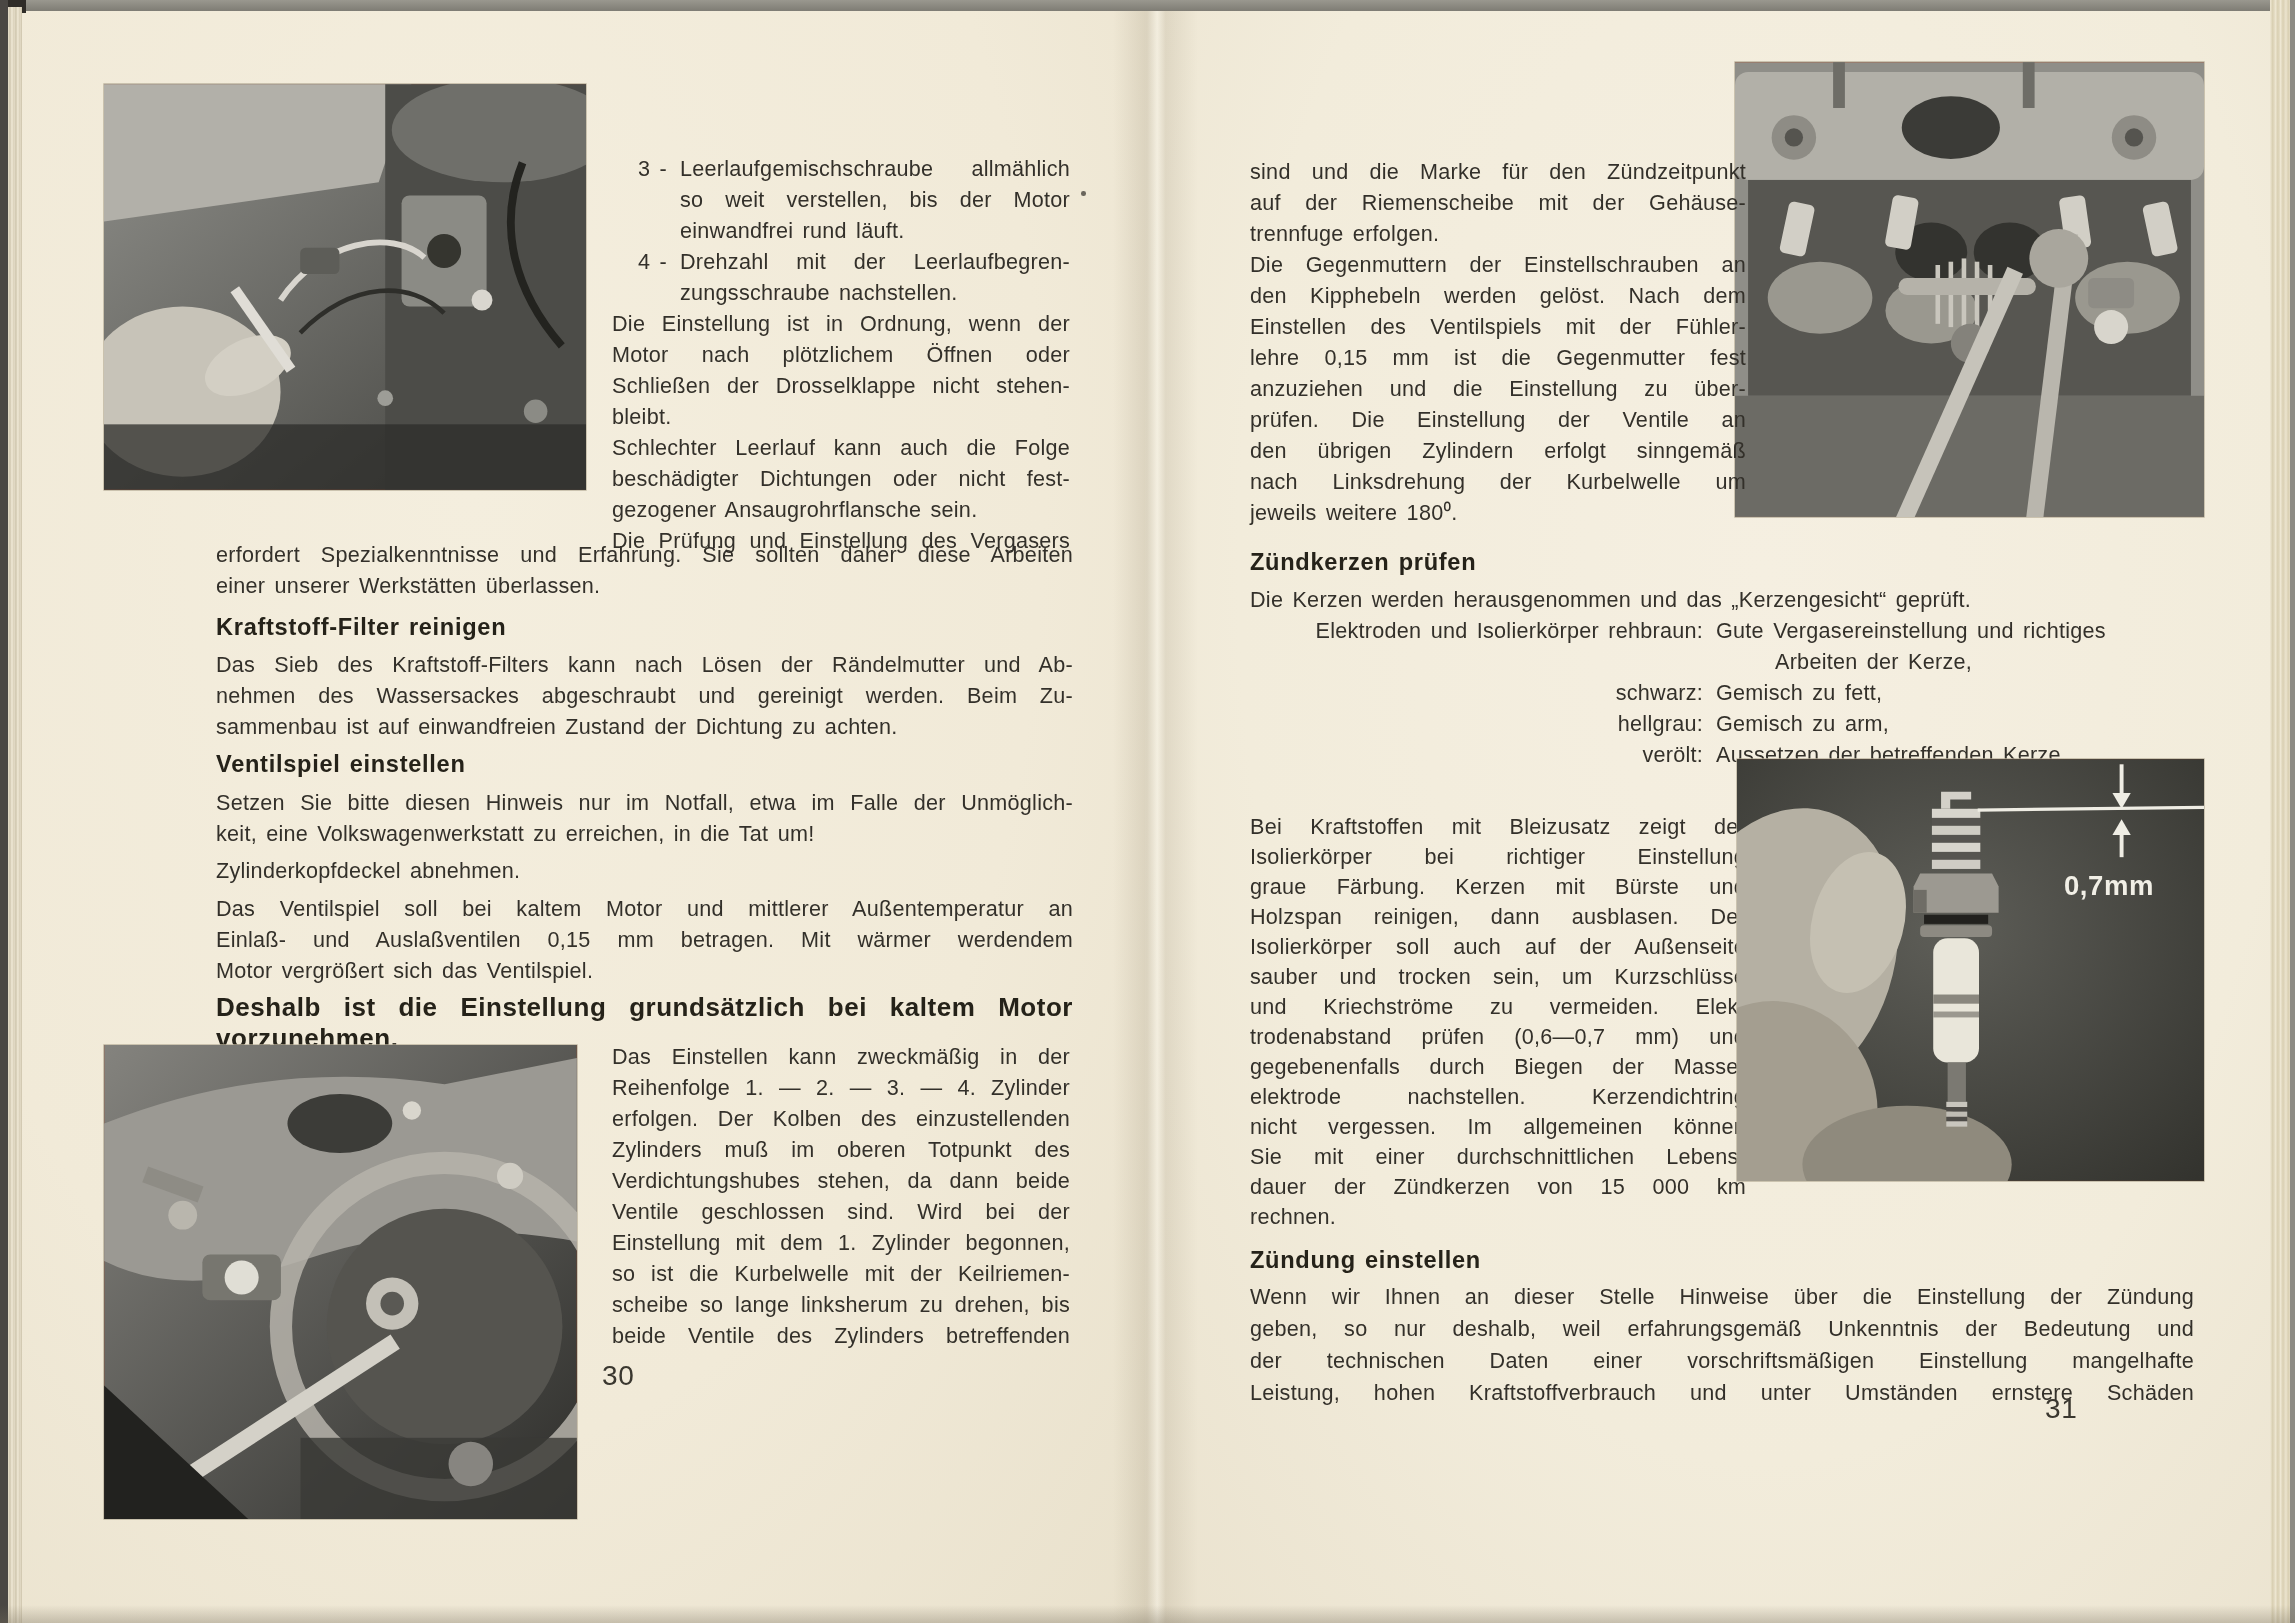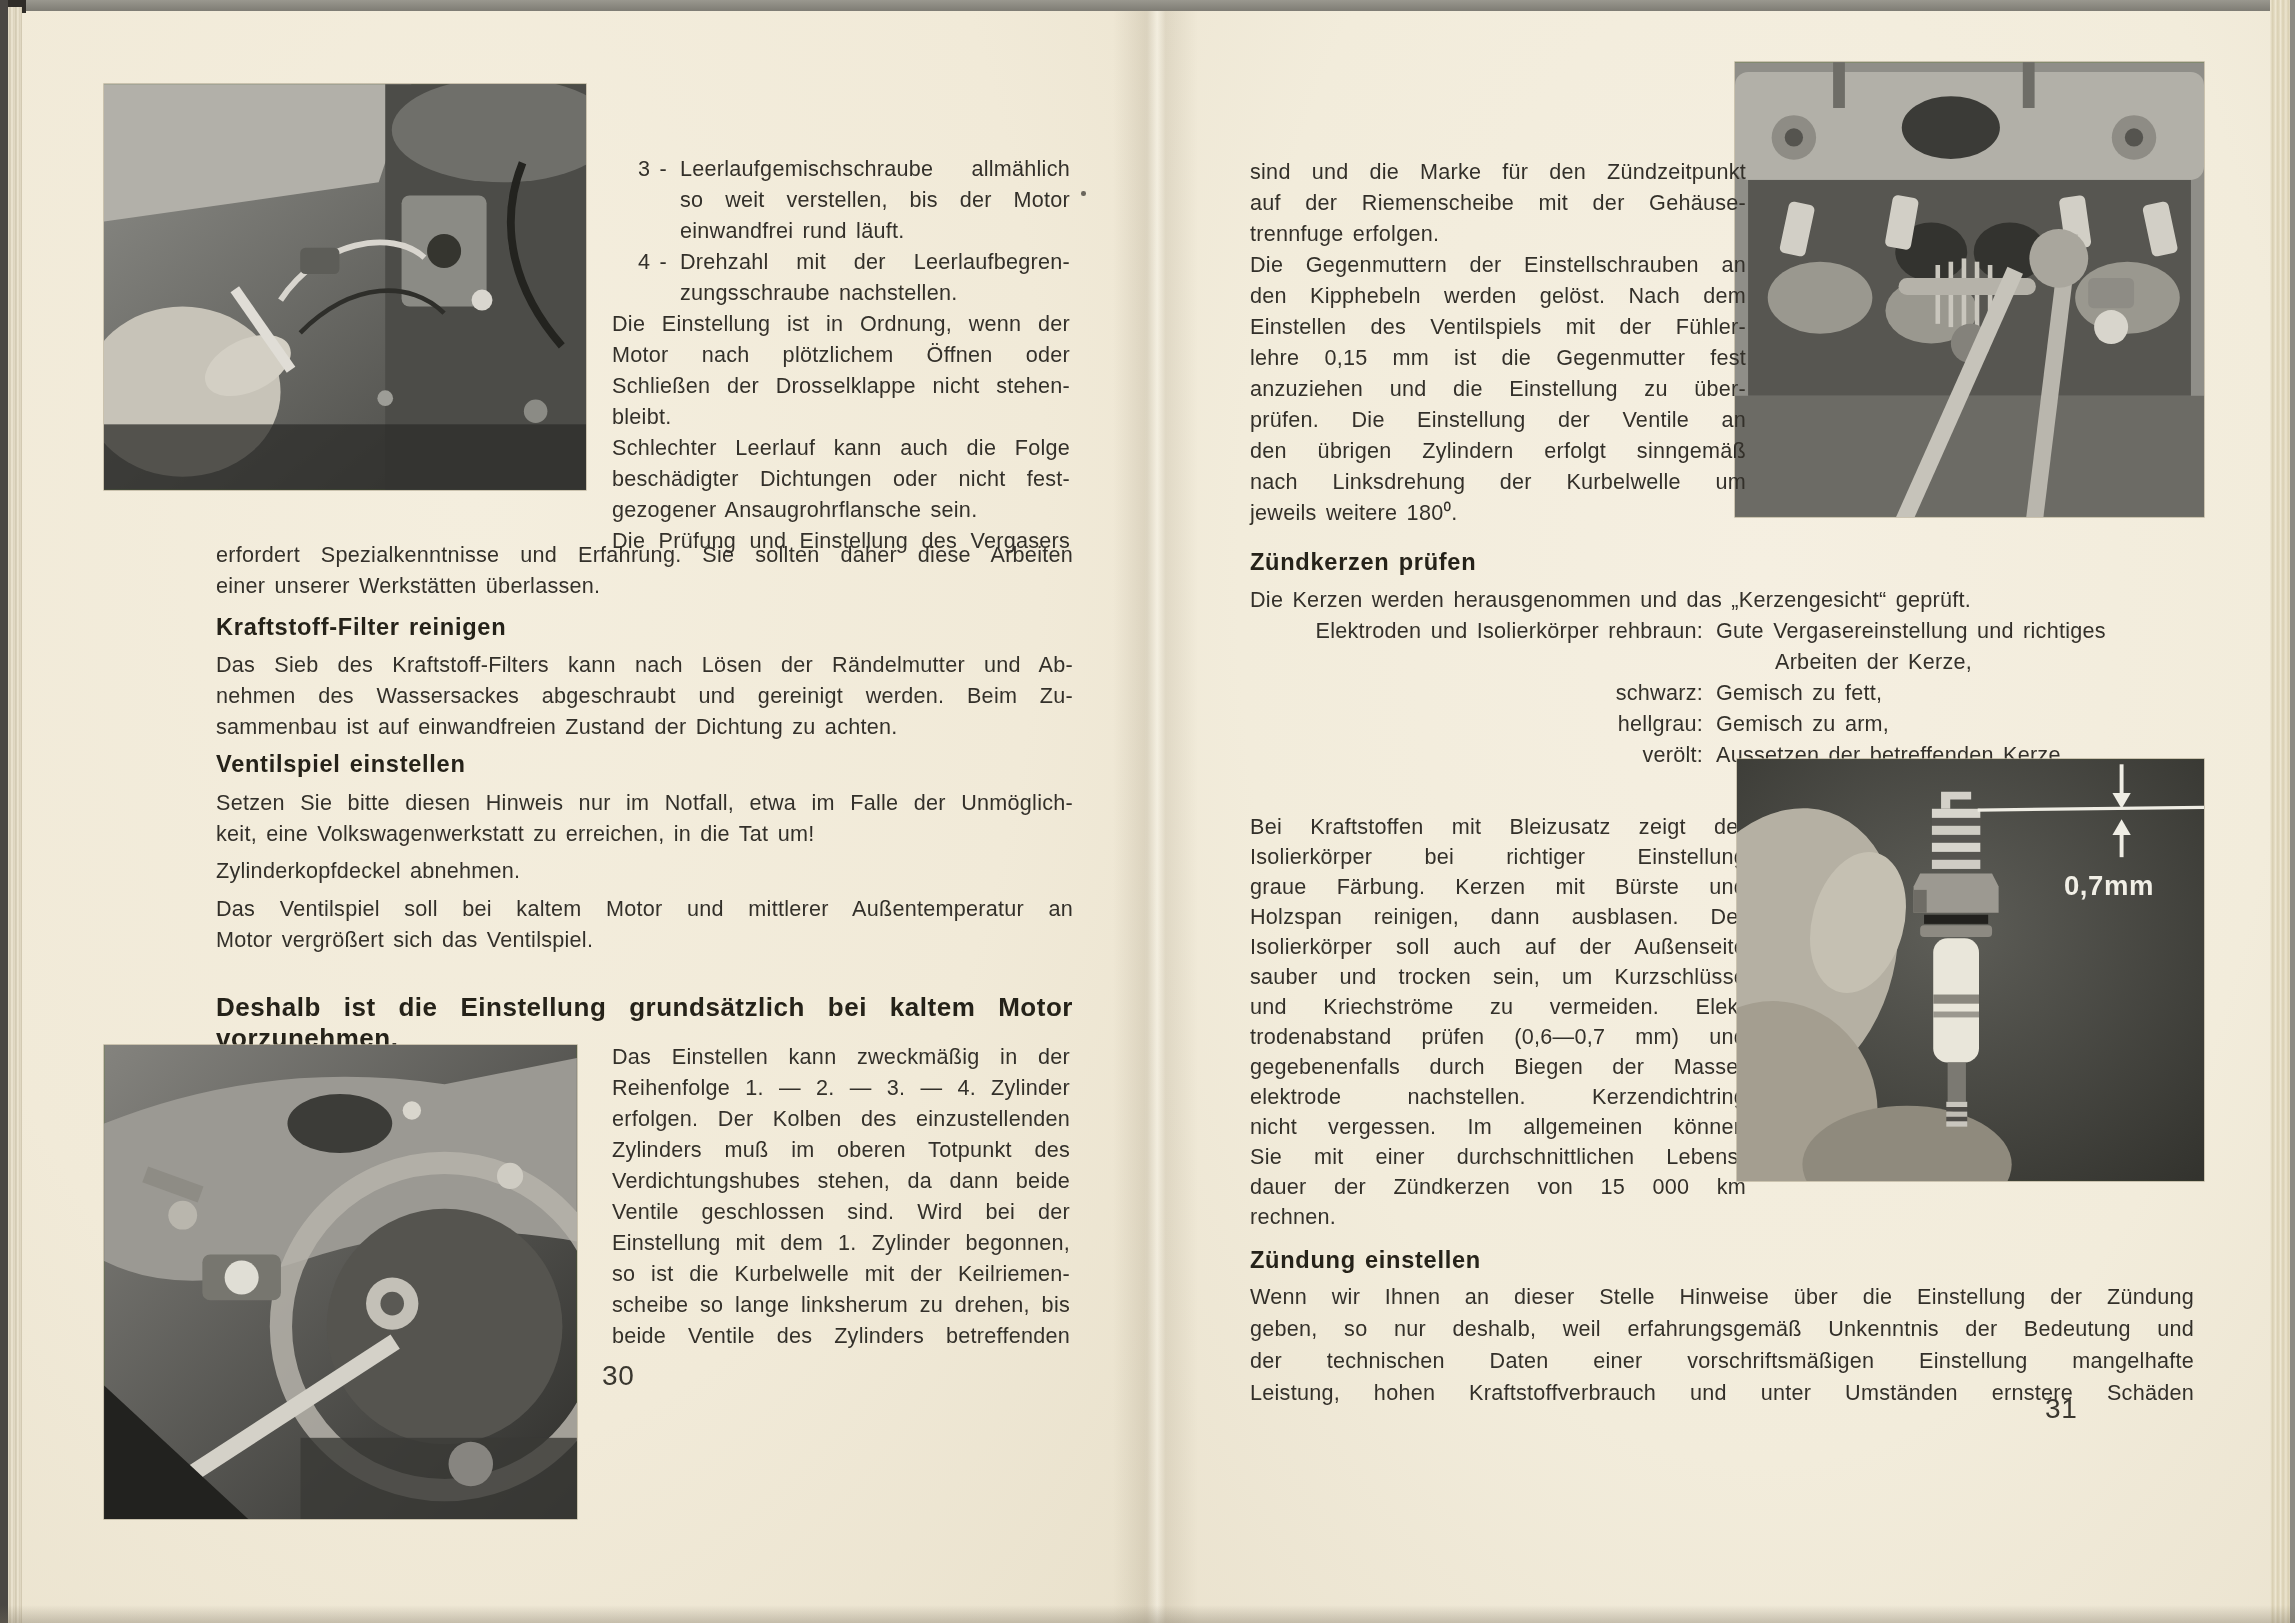--- a/index.html
+++ b/index.html
@@ -35,21 +35,21 @@
             text-align:justify;text-align-last:justify;}
   .pagenum{position:absolute;font-size:28px;color:#3a372f;letter-spacing:.02em;}
   .listitem{position:relative;padding-left:68px;}
   .listmark{position:absolute;left:26px;top:0;}
   .sparkrow{display:flex;}
   .sparklabel{width:453px;text-align:right;flex:0 0 453px;}
   .sparktext{padding-left:13px;}
   .indent2{padding-left:72px;}
   .speck{position:absolute;width:4.6px;height:4.6px;border-radius:50%;background:#6a665c;}
   
-  .photo{position:absolute;overflow:hidden;background:#4d7c0f;box-shadow:0 0 0 0.7px #b9b19c;}
+  .photo{position:absolute;overflow:hidden;background:#c2410c;box-shadow:0 0 0 0.7px #b9b19c;}
   .photo svg{display:block;}
   .gaplabel{position:absolute;color:#f1efe6;font-size:27.5px;font-weight:700;letter-spacing:.02em;}
 </style>
 </head>
 <body>
 
 <div class="canvas">
 
   <div class="page page-l"></div>
   <div class="page page-r"></div>
@@ -146,20 +146,21 @@
       </div>
   </div>
   <div class="tblock" style="left:216px;top:855px;width:857px;">
     <div>
         <div class="line line-last">Zylinderkopfdeckel abnehmen.</div>
       </div>
   </div>
   <div class="tblock" style="left:216px;top:893px;width:857px;">
     <div>
         <div class="line">Das Ventilspiel soll bei kaltem Motor und mittlerer Außentemperatur an</div>
+        <div class="line">Einlaß- und Auslaßventilen 0,15 mm betragen. Mit wärmer werdendem</div>
         <div class="line line-last">Motor vergrößert sich das Ventilspiel.</div>
       </div>
   </div>
 
   <div class="boldnote" style="left:216px;top:992px;width:857px;">Deshalb ist die Einstellung grundsätzlich bei kaltem Motor vorzunehmen.</div>
 
   <div class="photo" style="left:104px;top:1045px;width:473px;height:474px;">
     <svg width="473" height="474" viewBox="0 0 722 724">
       <defs>
         <linearGradient id="p2bg" x1="0" y1="0" x2="1" y2="1">

